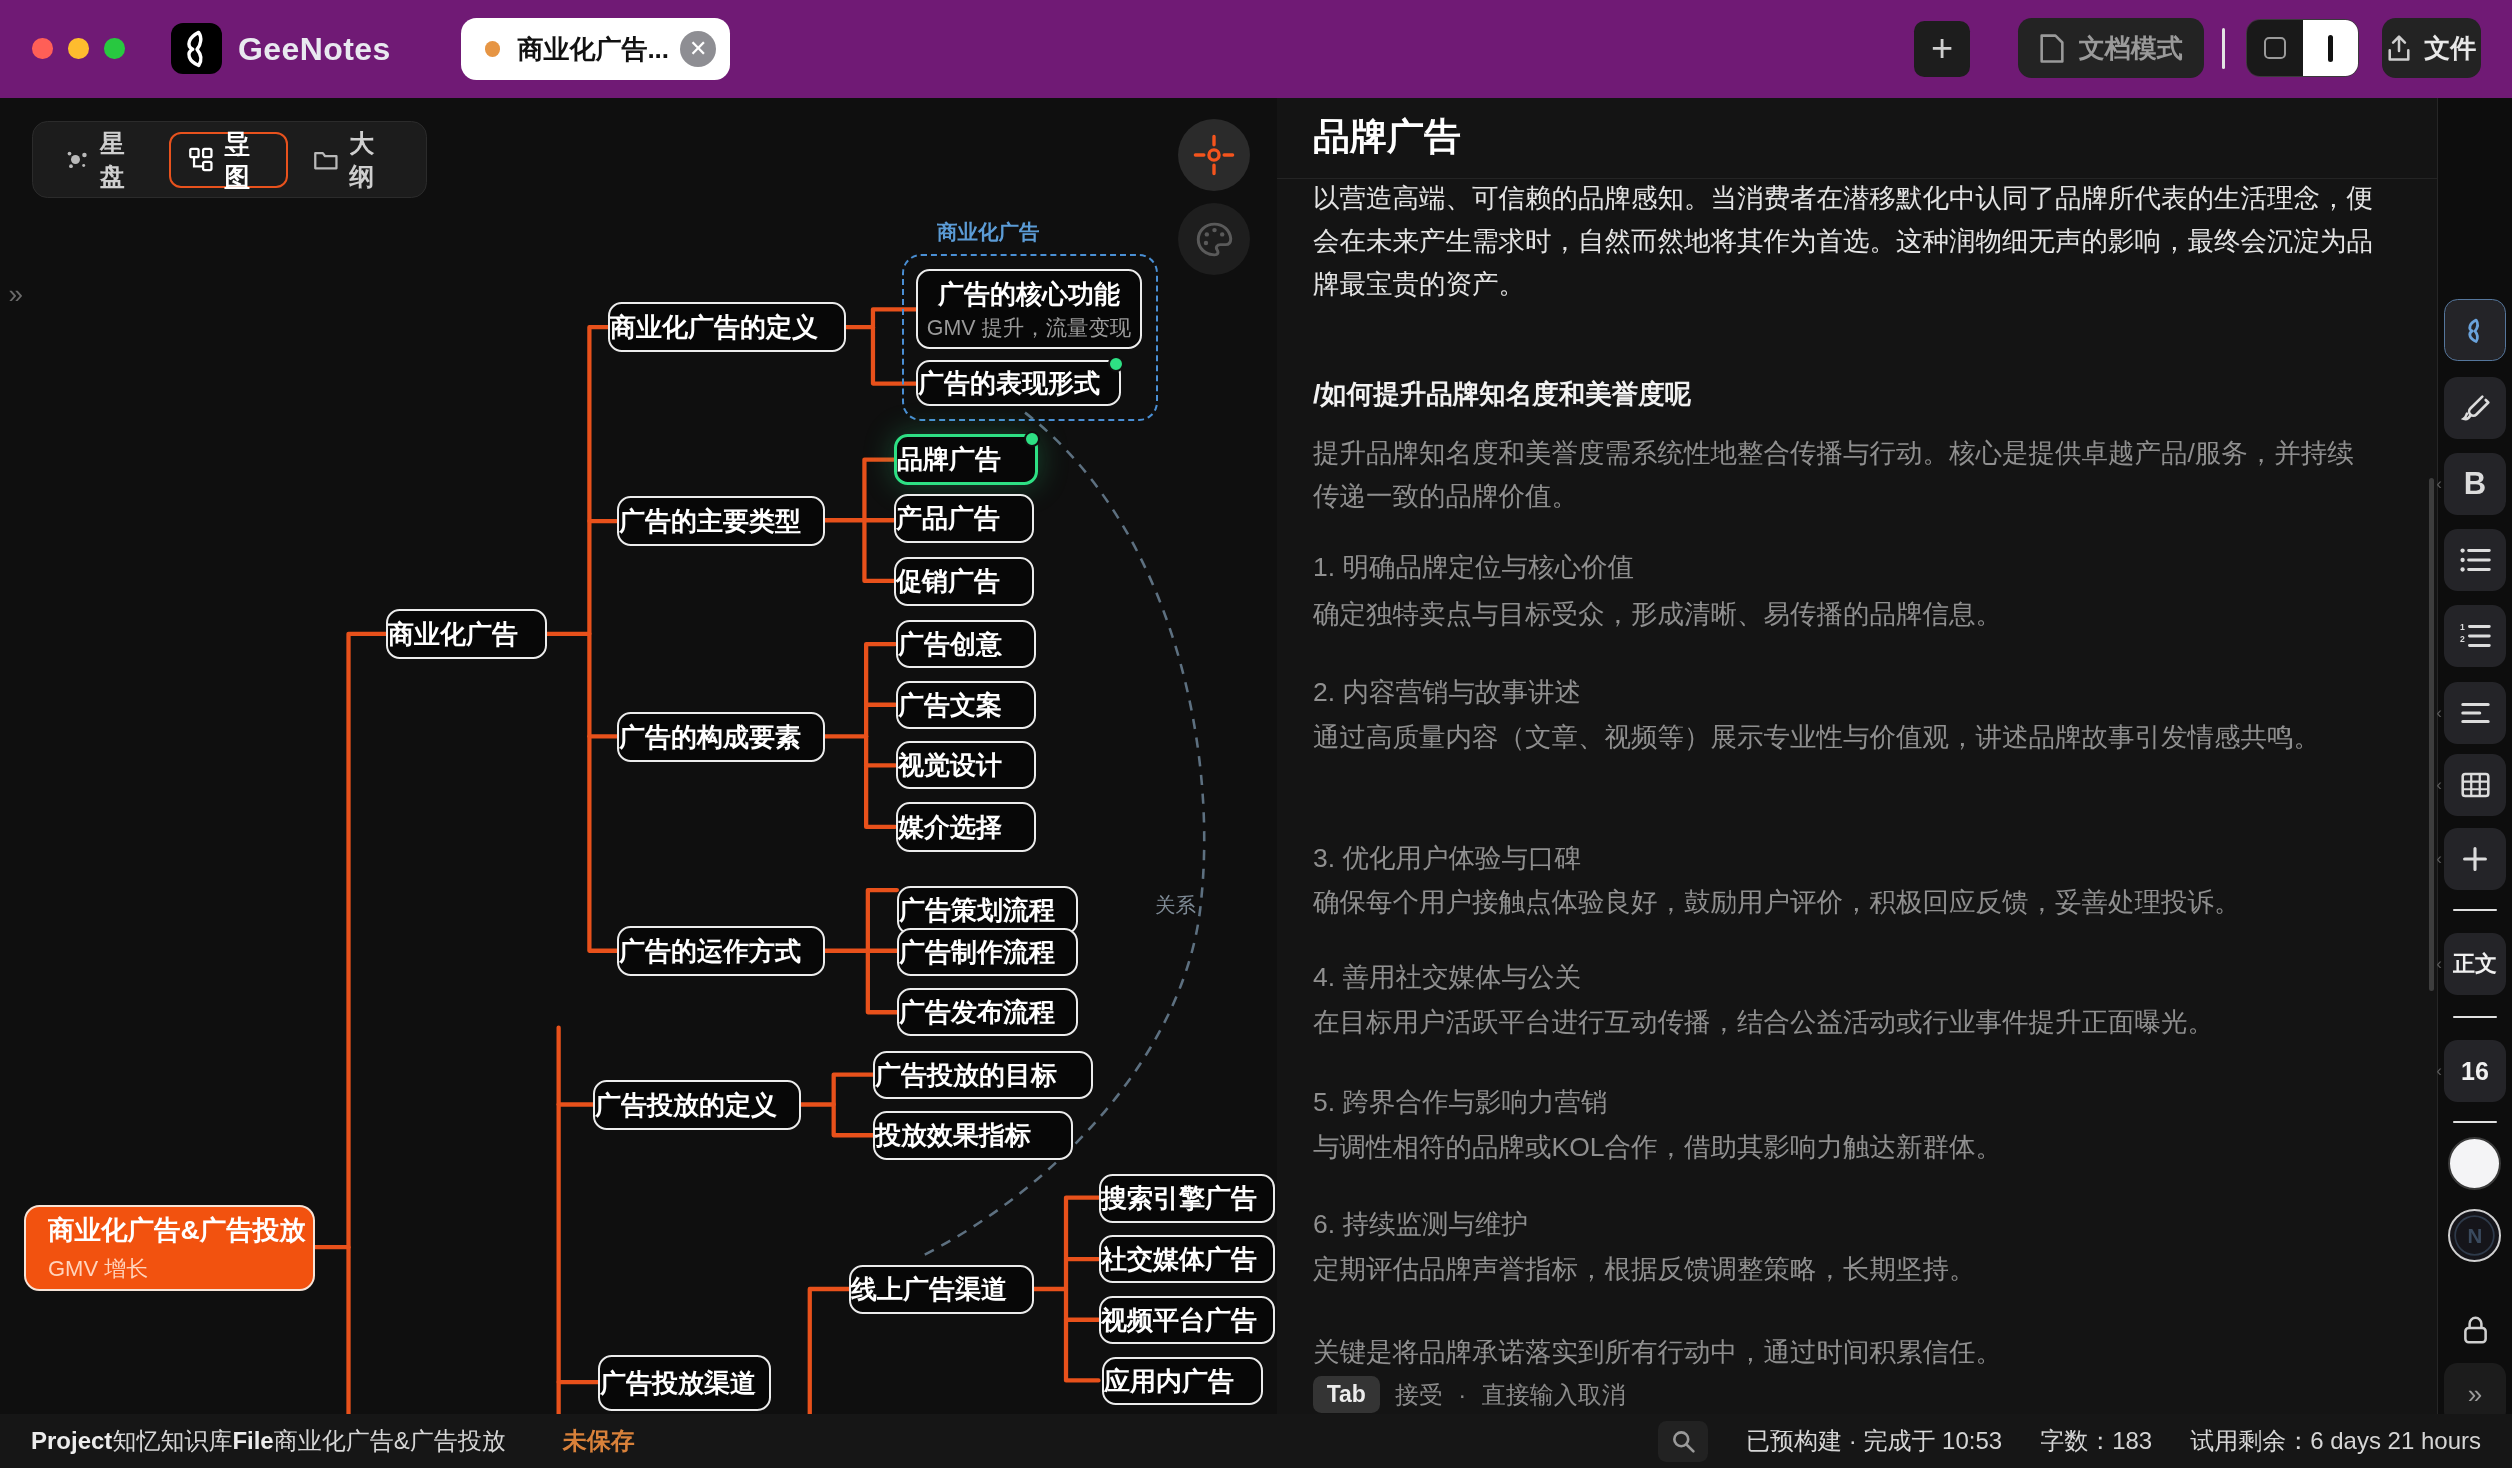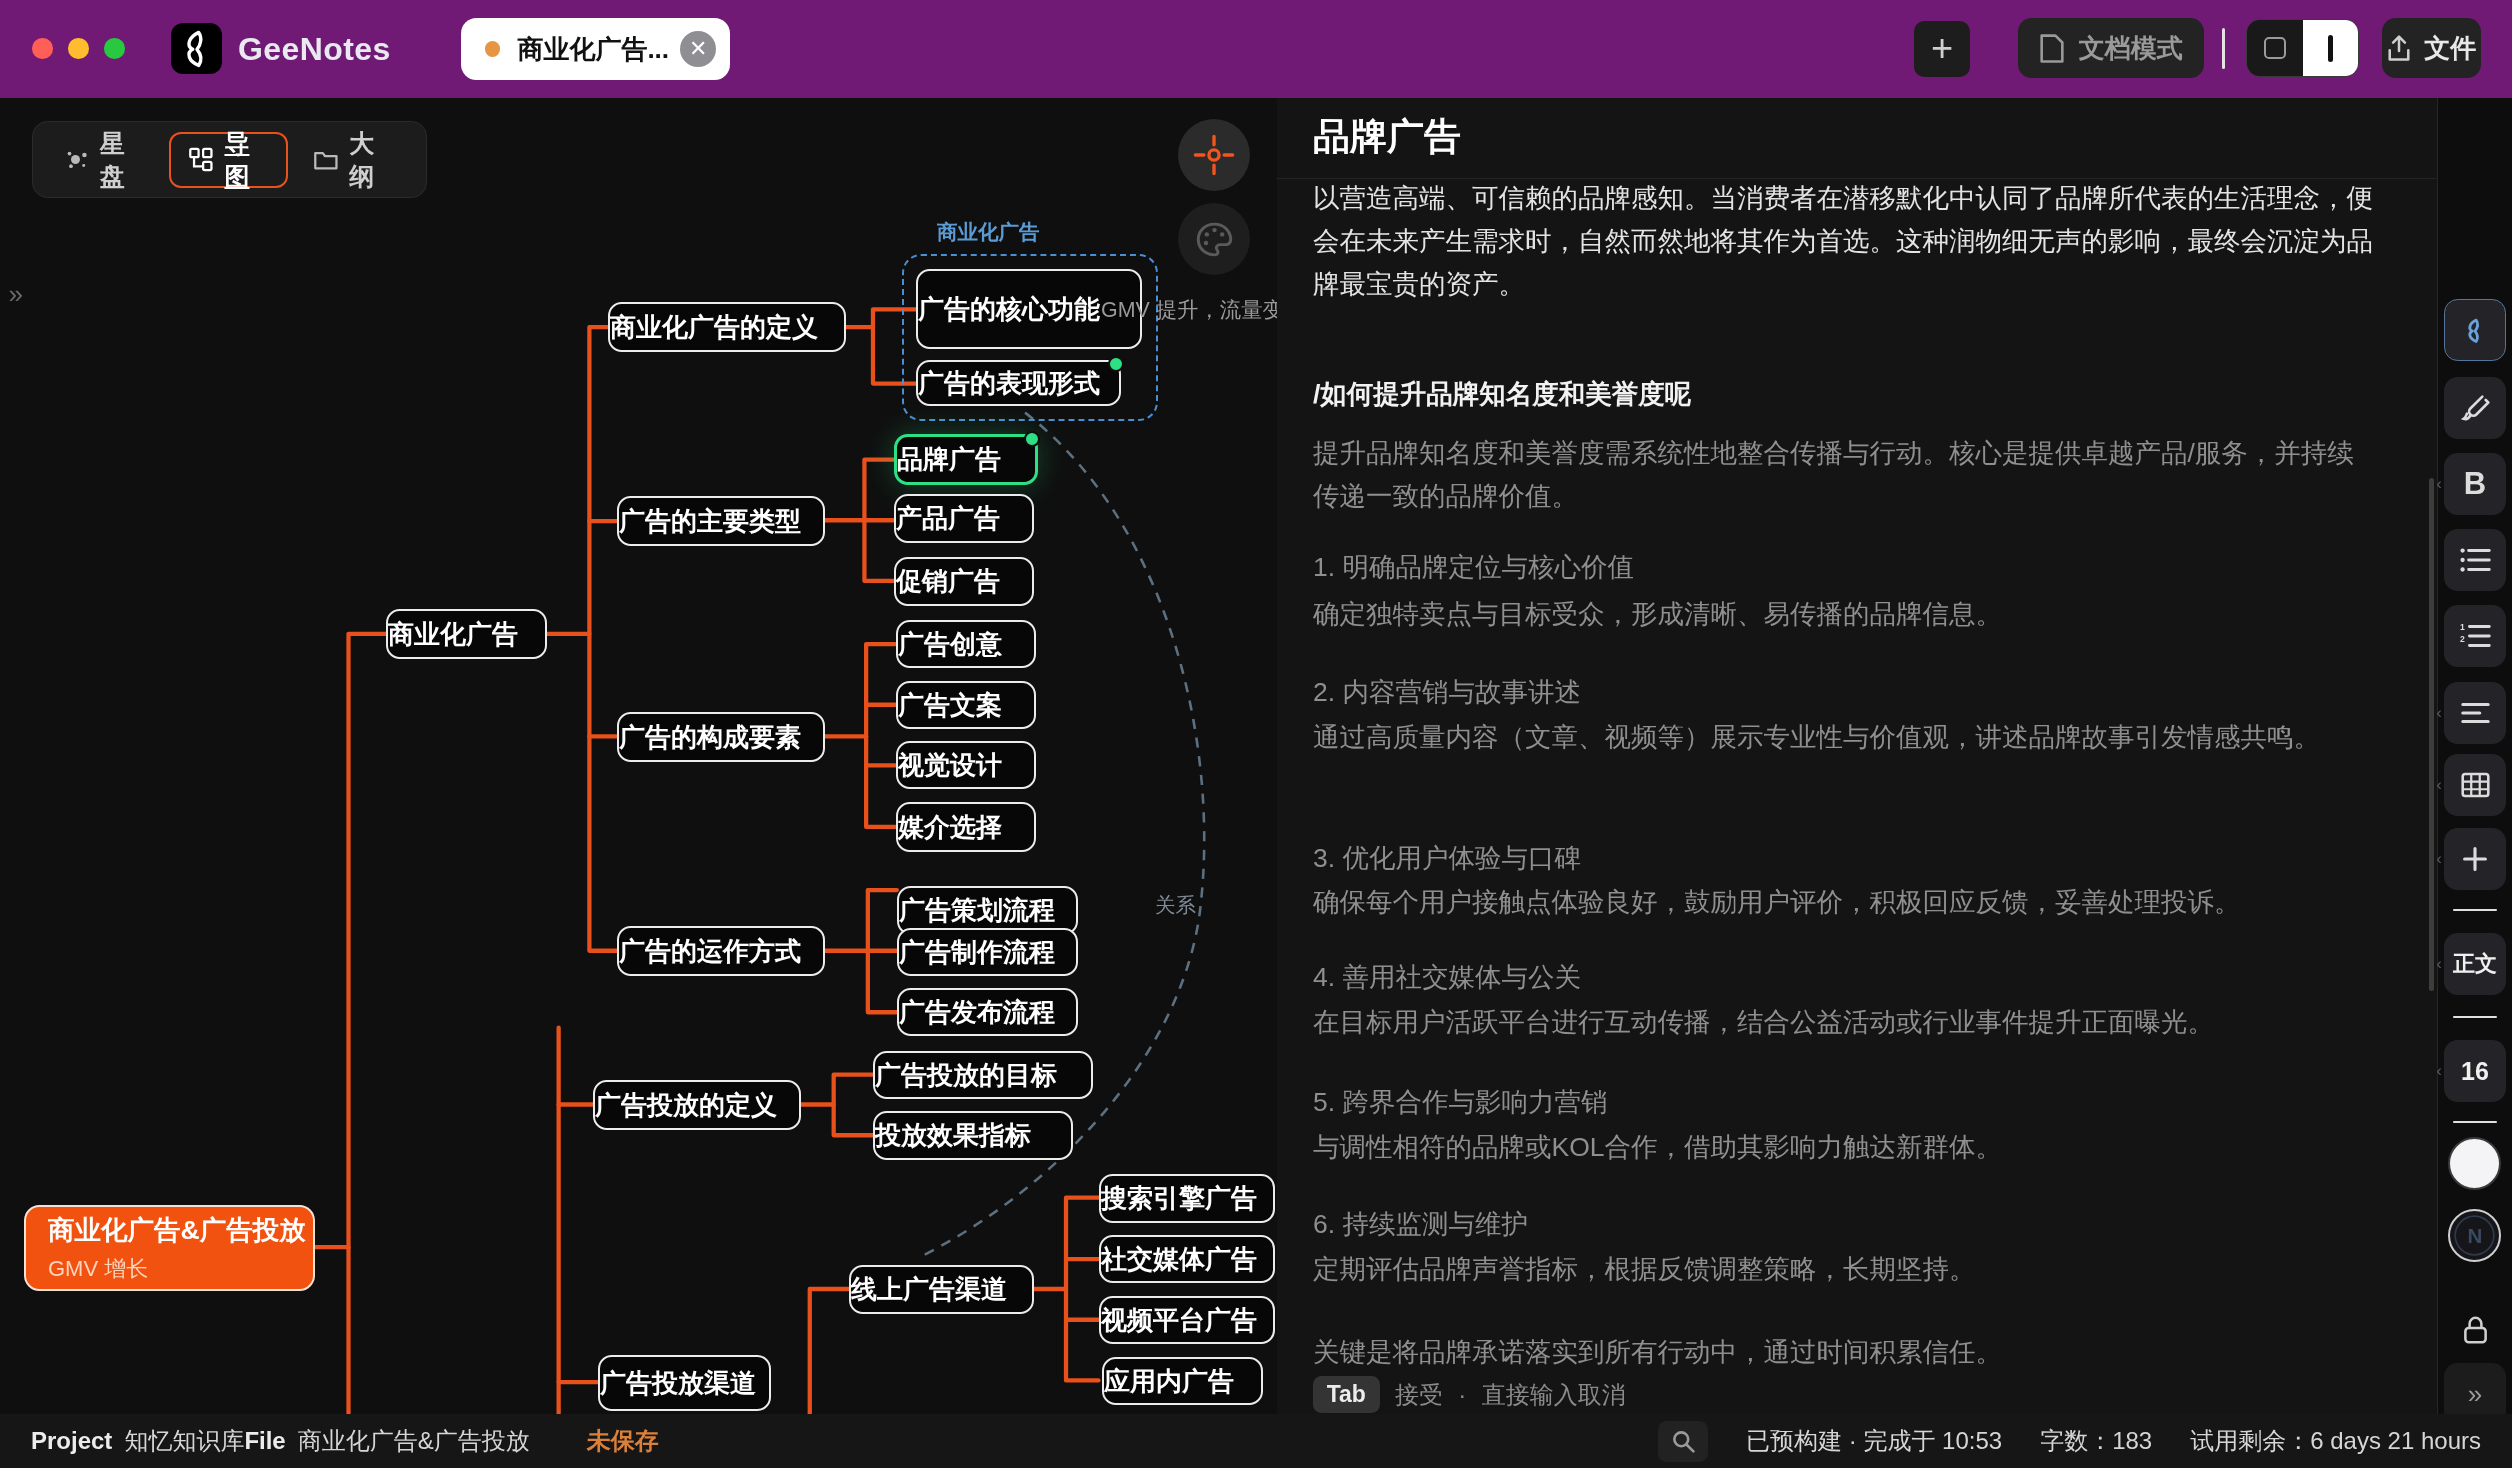--- a/index.html
+++ b/index.html
@@ -49,21 +49,21 @@
   .float-btn { position:absolute; width:72px; height:72px; border-radius:50%;
                display:flex; align-items:center; justify-content:center; }
 
   svg.links { position:absolute; left:0; top:0; }
   .mm-node { position:absolute; background:#070707; border:2.6px solid #ececec; border-radius:13.7px;
              display:flex; align-items:center; justify-content:flex-start; color:#fff;
              font-size:26px; font-weight:bold; white-space:nowrap; z-index:3; }
   .mm-node.green { border-color:#2ee084; border-width:3.4px; box-shadow:0 0 31px rgba(46,224,132,.28); }
   .mm-node .ndot { position:absolute; right:-5.1px; top:-6px; width:16px; height:16px; border-radius:50%;
                    background:#2ee084; border:2.6px solid #0f0f0f; }
-  .mm-node.two { flex-direction:row; justify-content:space-between; gap:1px; }
+  .mm-node.two { flex-direction:column; justify-content:center; gap:1px; }
   .mm-node.two .sub { font-size:21.4px; font-weight:normal; color:#9a9a9a; }
   .mm-root { position:absolute; background:#f2520f; border:2.6px solid #f6e3d7; border-radius:15.4px;
              display:flex; flex-direction:column; justify-content:center; padding-left:22px; z-index:3; }
   .mm-root .rt { font-size:26.5px; font-weight:bold; color:#fff; }
   .mm-root .rs { font-size:22px; color:#ffd4bd; margin-top:6.8px; }
   .group-box { position:absolute; border:2.6px dashed #4a8fd4; border-radius:19px; z-index:1; }
   .group-label { position:absolute; color:#5b9bd5; font-size:20.5px; font-weight:bold; z-index:2; }
   .relation-label { position:absolute; color:#7f8b96; font-size:20.5px; z-index:2; }
 
   
@@ -91,21 +91,21 @@
   .sb-text { font-size:22px; font-weight:bold; color:#f0f0f0; }
   .sb-circle { position:absolute; left:10.3px; width:53px; height:53px; border-radius:50%; }
   .sb-circle.white { background:#f4f4f6; border:2.6px solid #3a3a3a; }
   .sb-circle.dark { background:#15151a; border:2.6px solid #cfcfcf; box-shadow:inset 0 0 0 4.3px #15151a, inset 0 0 0 6px #2e3a4a;
                     display:flex; align-items:center; justify-content:center; color:#3a4a5e; font-size:20.5px; font-weight:bold;}
 
   
   .statusbar { position:absolute; left:0; top:1414px; width:2512px; height:54px; background:#161616;
                display:flex; align-items:center; padding:0 31px; font-size:24px; color:#d6d6d6; }
   .statusbar .bold { font-weight:bold; color:#ececec; }
-  .statusbar .gap-s { margin-left:12px; } .statusbar .gap-l { }
+  .statusbar .gap-s { margin-left:0; } .statusbar .gap-l { }
   .unsaved { color:#d9813a; font-weight:bold; margin-left:57px; }
   .sb-right { margin-left:auto; display:flex; align-items:center; gap:38px; }
   .search-btn { width:50px; height:41px; background:#222; border-radius:8.5px;
                 display:flex; align-items:center; justify-content:center; }
 </style>
 </head>
 <body>
 
 <div class="app">
 

